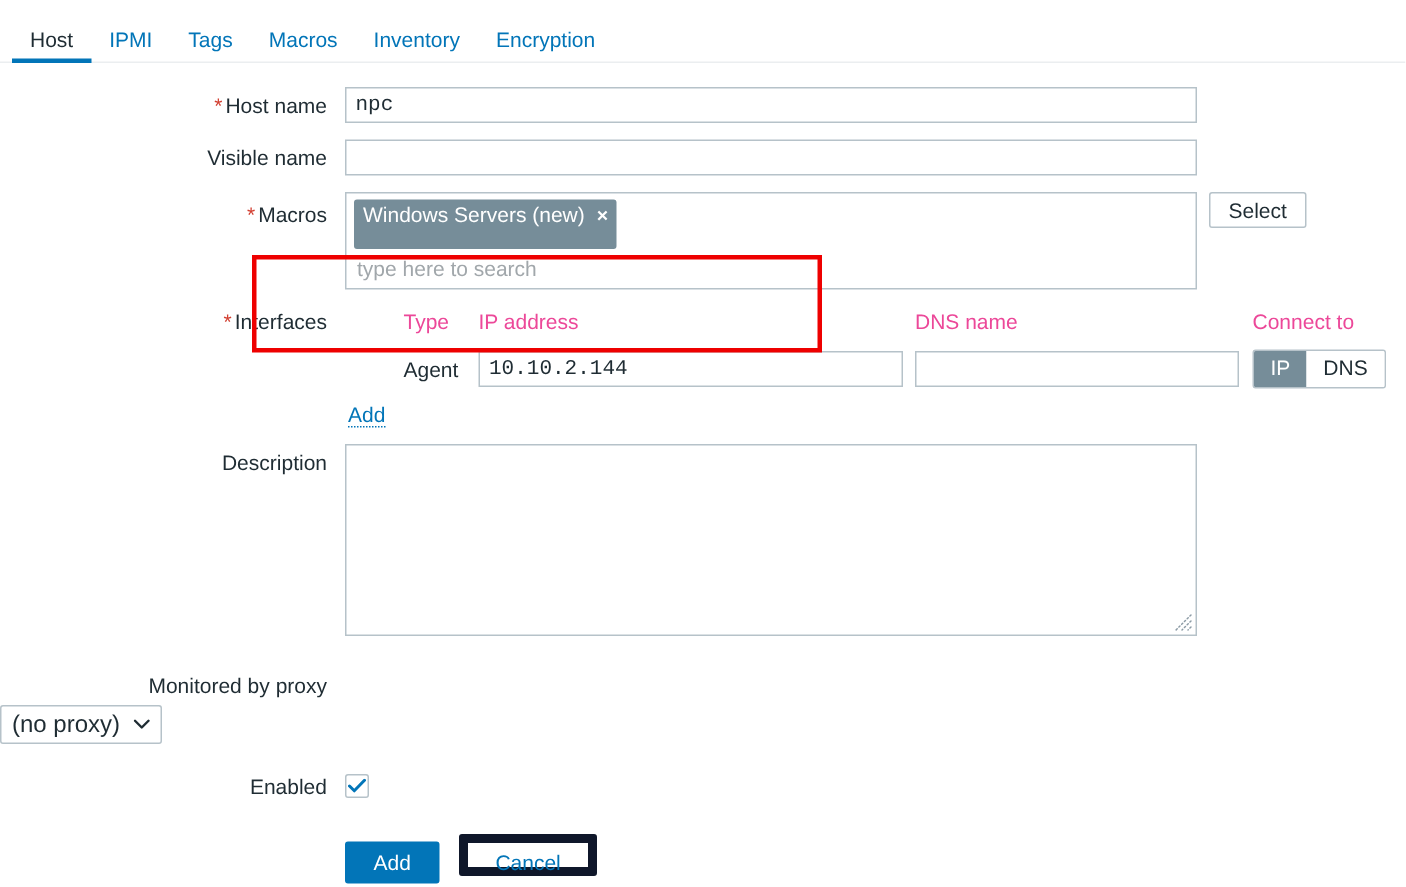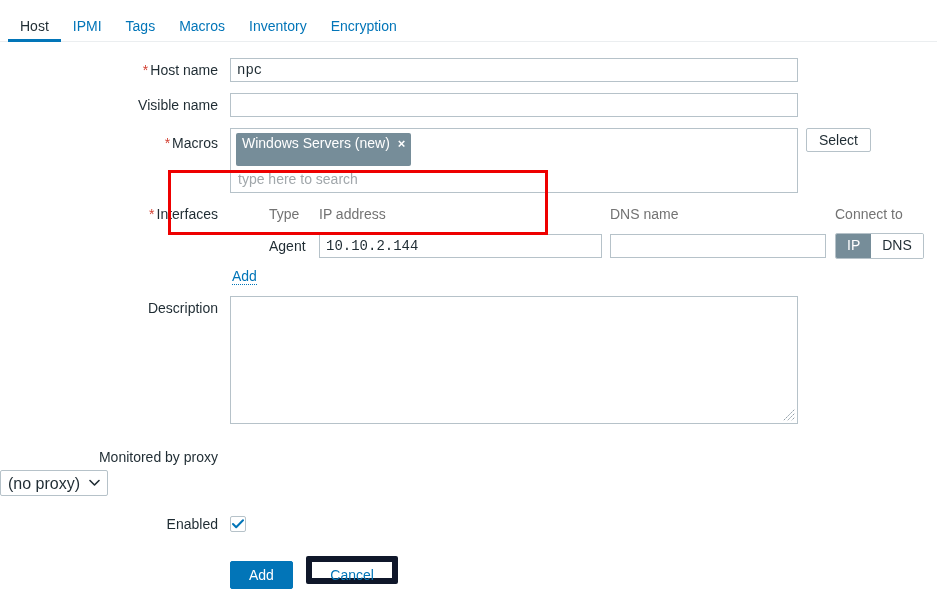--- a/index.html
+++ b/index.html
@@ -159,21 +159,21 @@
     box-sizing: border-box;
     pointer-events: none;
     z-index: 5;
   }
 
   
   .iface-head {
     display: flex;
     align-items: center;
     font-size: 14px;
-    color: #737373;
+    color: #ec4899;
     height: 24px;
   }
   .col-type  { width: 89px; padding-left: 39px; box-sizing: border-box; }
   .col-ip    { width: 291px; }
   .col-dns   { width: 225px; }
   .col-conn  { width: 100px; }
 
   .iface-row {
     display: flex;
     align-items: center;

